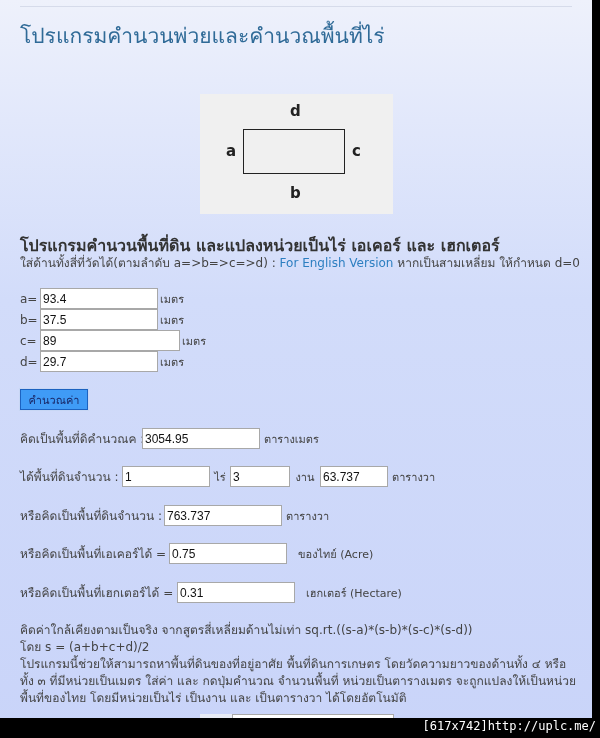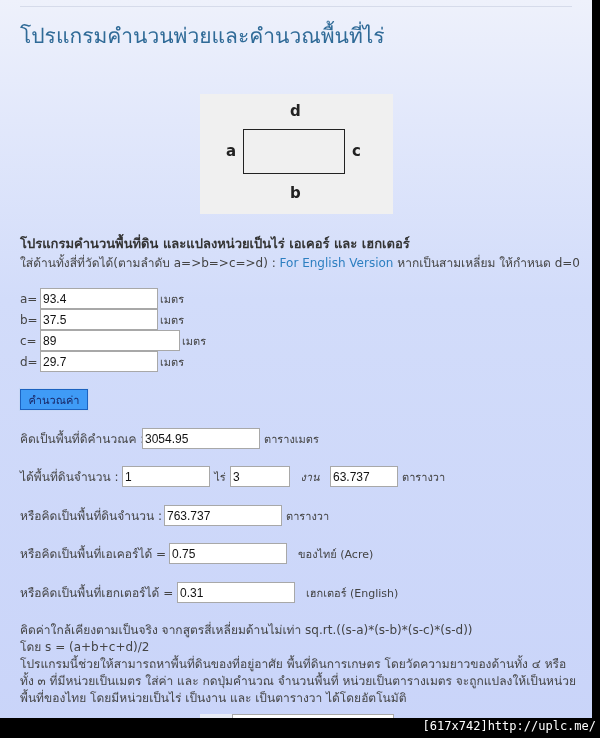--- a/index.html
+++ b/index.html
@@ -17,21 +17,21 @@
     .title {
       position: absolute; left: 20px; top: 19px; font-size: 21px; color: #2f6a97;
       white-space: nowrap; letter-spacing: 0;
     }
     .figure {
       position: absolute; left: 200px; top: 94px; width: 193px; height: 120px;
       background: #f0f0f0;
     }
     .fig-rect { position: absolute; left: 43px; top: 35px; width: 102px; height: 45px; border: 1px solid #222; box-sizing: border-box; }
     .fig-lbl { position: absolute; font-weight: bold; font-size: 15px; color: #222; }
-    .heading { position: absolute; left: 20px; top: 233px; font-size: 13px; font-weight: bold; color: #333; white-space: nowrap; }
+    .heading { position: absolute; left: 20px; top: 233px; font-size: 16px; font-weight: bold; color: #333; white-space: nowrap; }
     .instr { position: absolute; left: 20px; top: 253px; font-size: 12px; color: #444; white-space: nowrap; }
     .instr a { color: #2d7fc1; text-decoration: none; }
     .txt { font-size: 12px; color: #444; white-space: nowrap; }
     .row { position: absolute; display: flex; align-items: center; }
     .lbl-side { width: 20px; font-size: 12px; color: #444; }
     input.f {
       height: 21px; box-sizing: border-box; border: 1px solid #a8a8a8; background: #fff;
       font-family: "Liberation Sans", sans-serif; font-size: 12px; color: #111; padding: 8px 2px; margin: 0;
     }
     .unit { font-size: 11px; color: #444; margin-left: 2px; }
@@ -97,41 +97,41 @@
     <span class="txt" style="width:122px;">คิดเป็นพื้นที่ดิคำนวณค :</span>
     <input class="f" style="width: 118px;" value="3054.95">
     <span class="txt" style="margin-left:4px;font-size:11px;">ตารางเมตร</span>
   </div>
 
   <div class="row" style="left:20px;top:466px;">
     <span class="txt" style="width:102px;">ได้พื้นที่ดินจำนวน :</span>
     <input class="f" style="width: 88px;" value="1">
     <span class="txt" style="width:20px;text-align:center;font-size:11px;">ไร่</span>
     <input class="f" style="width: 60px;" value="3">
-    <span class="txt" style="width:40px;text-align:center;font-size:11px;font-style:italic;">งาน</span>
+    <span class="txt" style="width:30px;text-align:center;font-size:11px;">งาน</span>
     <input class="f" style="width: 68px;" value="63.737">
     <span class="txt" style="margin-left:4px;font-size:11px;">ตารางวา</span>
   </div>
 
   <div class="row" style="left:20px;top:505px;">
     <span class="txt" style="width:144px;">หรือคิดเป็นพื้นที่ดินจำนวน :</span>
     <input class="f" style="width: 118px;" value="763.737">
     <span class="txt" style="margin-left:4px;font-size:11px;">ตารางวา</span>
   </div>
 
   <div class="row" style="left:20px;top:543px;">
     <span class="txt" style="width:149px;">หรือคิดเป็นพื้นที่เอเคอร์ได้ =</span>
     <input class="f" style="width: 118px;" value="0.75">
     <span class="txt" style="margin-left:11px;font-size:11px;">ของไทย์ (Acre)</span>
   </div>
 
   <div class="row" style="left:20px;top:582px;">
     <span class="txt" style="width:157px;">หรือคิดเป็นพื้นที่เฮกเตอร์ได้ =</span>
     <input class="f" style="width: 118px;" value="0.31">
-    <span class="txt" style="margin-left:11px;font-size:11px;">เฮกเตอร์ (English)</span>
+    <span class="txt" style="margin-left:11px;font-size:11px;">เฮกเตอร์ (Hectare)</span>
   </div>
 
   <div class="desc">
     <p>คิดค่าใกล้เคียงตามเป็นจริง จากสูตรสี่เหลี่ยมด้านไม่เท่า sq.rt.((s-a)*(s-b)*(s-c)*(s-d))</p>
     <p>โดย s = (a+b+c+d)/2</p>
     <p>โปรแกรมนี้ช่วยให้สามารถหาพื้นที่ดินของที่อยู่อาศัย พื้นที่ดินการเกษตร โดยวัดความยาวของด้านทั้ง ๔ หรือ</p>
     <p>ทั้ง ๓ ที่มีหน่วยเป็นเมตร ใส่ค่า และ กดปุ่มคำนวณ จำนวนพื้นที่ หน่วยเป็นตารางเมตร จะถูกแปลงให้เป็นหน่วย</p>
     <p>พื้นที่ของไทย โดยมีหน่วยเป็นไร่ เป็นงาน และ เป็นตารางวา ได้โดยอัตโนมัติ</p>
   </div>
 

